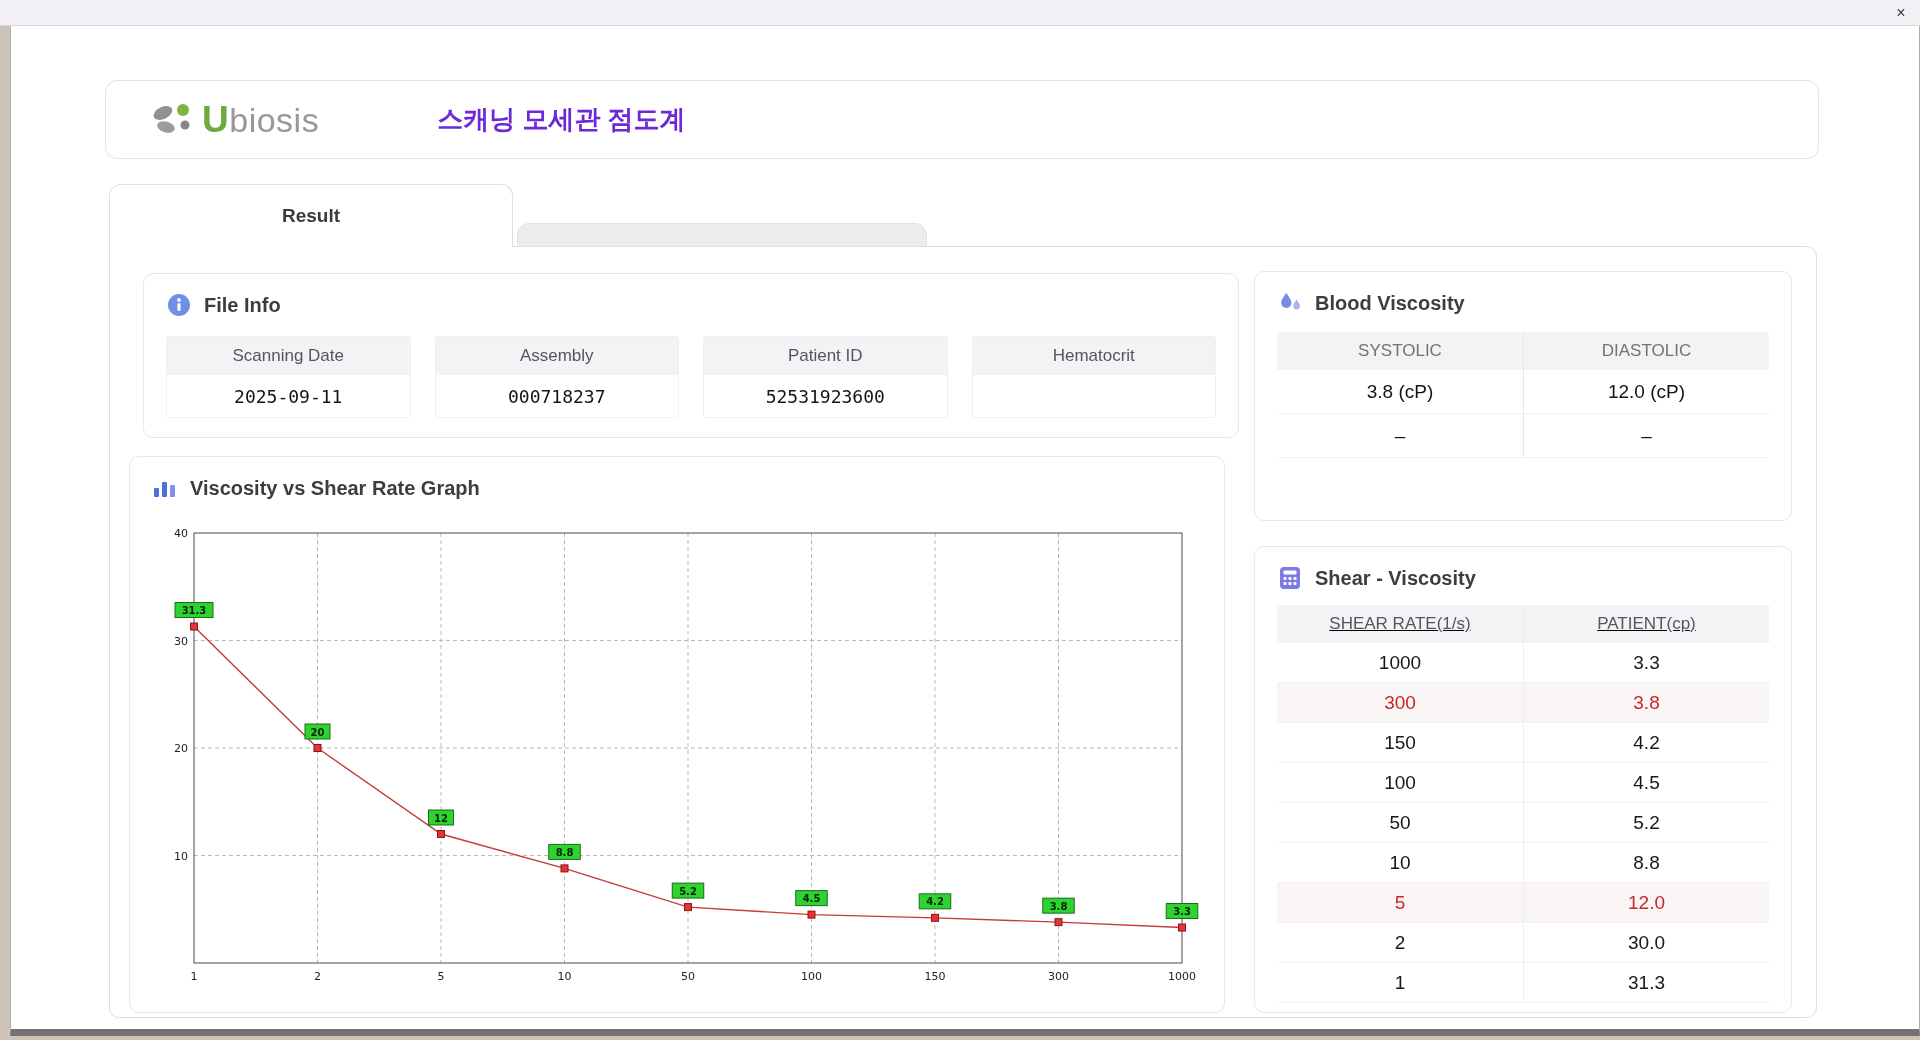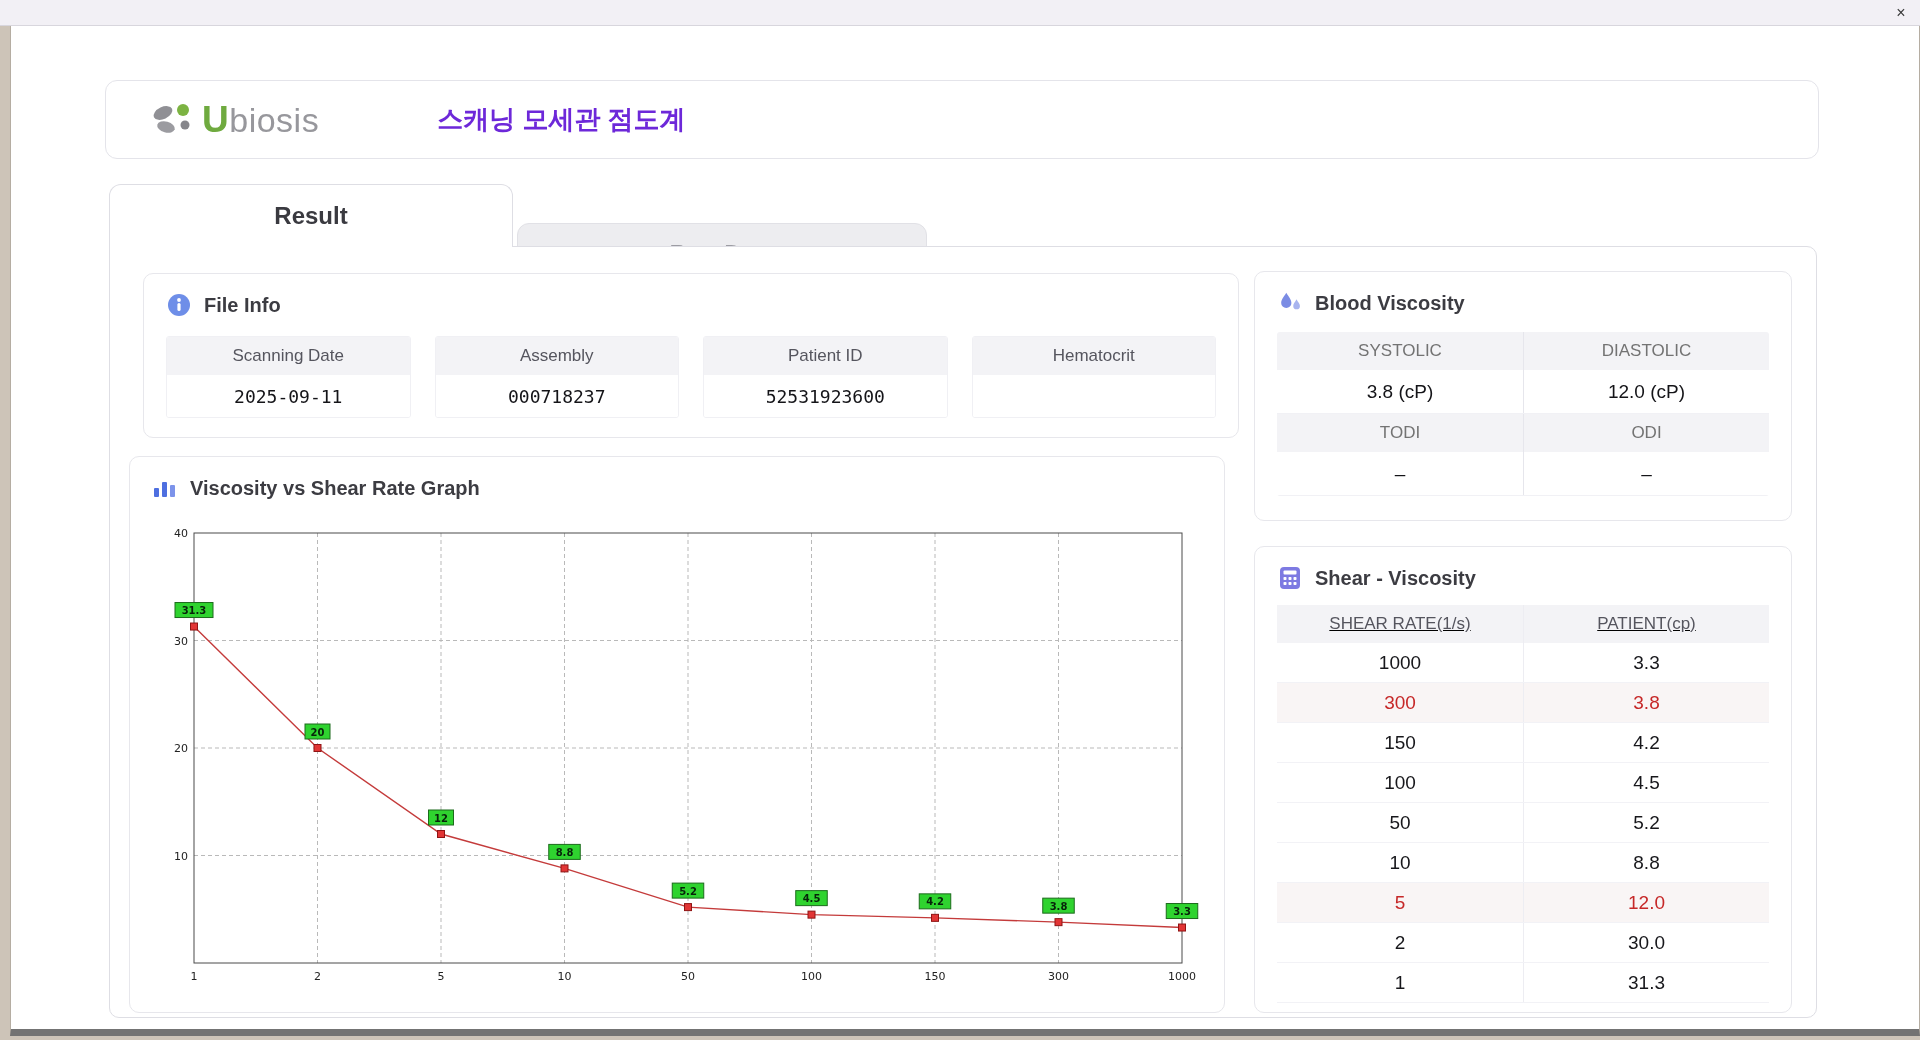--- a/index.html
+++ b/index.html
@@ -33,21 +33,21 @@
     display:flex; align-items:center; background:#fff;
   }
   .logo { display:flex; align-items:center; gap:6px; margin-left:44px; }
   .logo-text { font-size:34px; color:#97979c; letter-spacing:0.5px; }
   .logo-text .logo-u { font-weight:bold; color:#6faa3f; font-size:37px; }
   .app-title { margin-left:118px; font-size:26px; font-weight:bold; color:#6d28d9; }
 
   
   .tab {
     position:absolute; border-radius:12px 12px 0 0;
-    display:flex; align-items:center; justify-content:center; font-size:24px;
+    display:flex; align-items:center; justify-content:center; font-size:19px;
     cursor:default;
   }
   .tab-result {
     left:98px; top:158px; width:404px; height:63px;
     background:#fff; border:1px solid #dedee4; border-bottom:none;
     color:#3a3a40; font-weight:bold; z-index:3;
   }
   .tab-raw {
     left:506px; top:158px; width:410px; height:62px;
     background:#ededf0; border:1px solid #e1e1e6;
@@ -250,24 +250,20 @@
       </div>
       <div class="bv-table">
         <div class="bv-row bv-head">
           <div>SYSTOLIC</div>
           <div>DIASTOLIC</div>
         </div>
         <div class="bv-row bv-val">
           <div>3.8 (cP)</div>
           <div>12.0 (cP)</div>
         </div>
-        <div class="bv-row bv-head">
-          <div>TODI</div>
-          <div>ODI</div>
-        </div>
         <div class="bv-row bv-val">
           <div>–</div>
           <div>–</div>
         </div>
       </div>
     </div>
 
     <div class="panel sv-panel">
       <div class="panel-header">
         <span class="icon-box">

